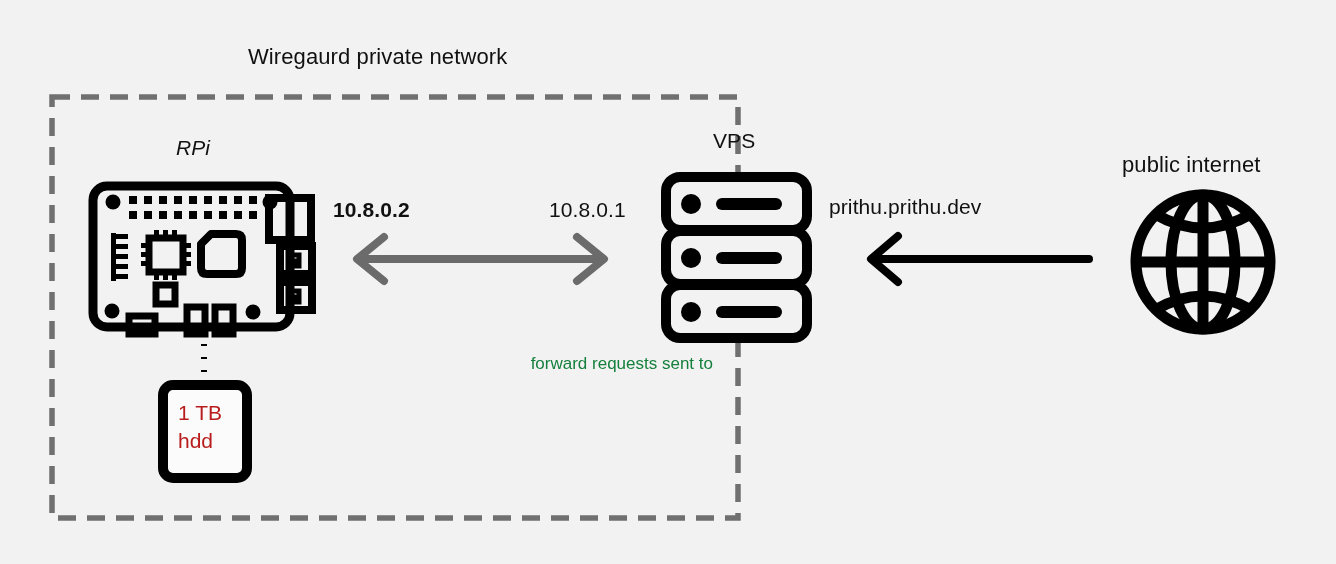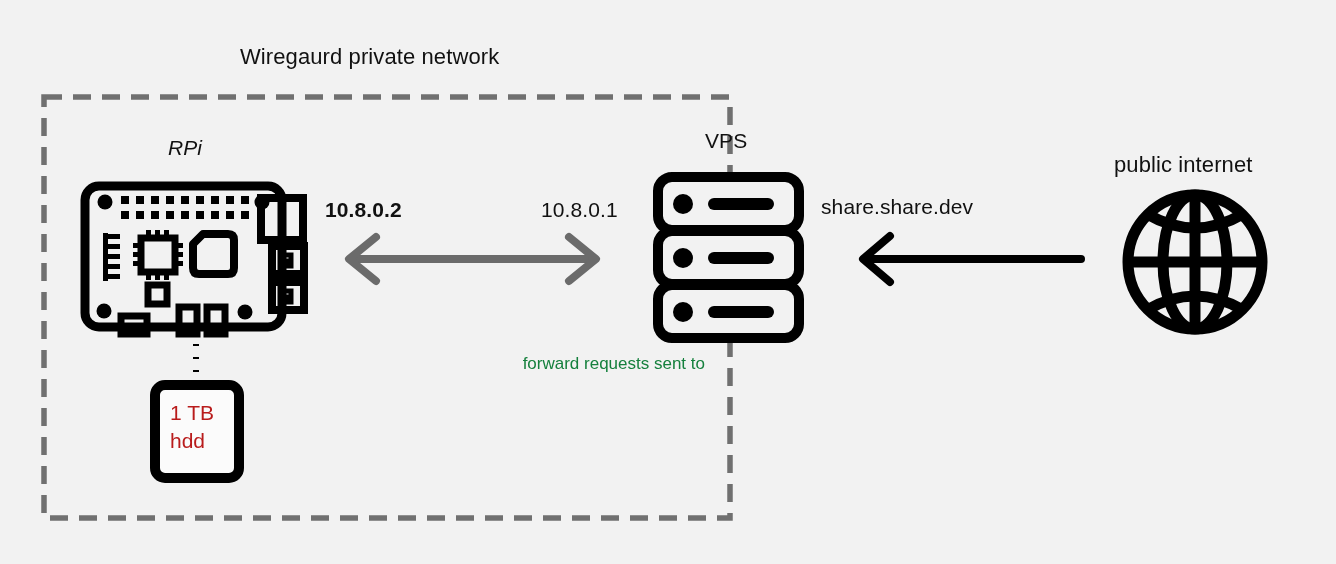--- a/index.html
+++ b/index.html
@@ -9,21 +9,21 @@
   body {
     width: 1336px;
     height: 564px;
     background: #f2f2f2;
     font-family: "Liberation Sans", sans-serif;
     overflow: hidden;
     position: relative;
   }
   #diagram-root {
     position: absolute;
-    left: 0;
+    left: 8px;
     top: 0;
     width: 1156px;
     height: 564px;
   }
   .node-label {
     position: absolute;
     color: #111111;
     font-size: 21px;
     font-weight: 400;
     white-space: nowrap;
@@ -220,21 +220,21 @@
   <div class="node-label" id="rpi-label">RPi</div>
 
   <div class="node-label" id="vps-label">VPS</div>
 
   <div class="node-label" id="internet-label">public internet</div>
 
   <div class="node-label" id="ip-left-label">10.8.0.2</div>
 
   <div class="node-label" id="ip-right-label">10.8.0.1</div>
 
-  <div class="node-label" id="domain-label">share.share.dev</div>
+  <div class="node-label" id="domain-label">prithu.prithu.dev</div>
 
   <div style="position:absolute; left:170px; top:399px; width:70px;
               color:#b91c1c; font-size:21px; line-height:28px;">
     <div>1 TB</div>
     <div>hdd</div>
   </div>
 
   <div id="forward-note">
     <div>forward requests sent to</div>
   </div>

